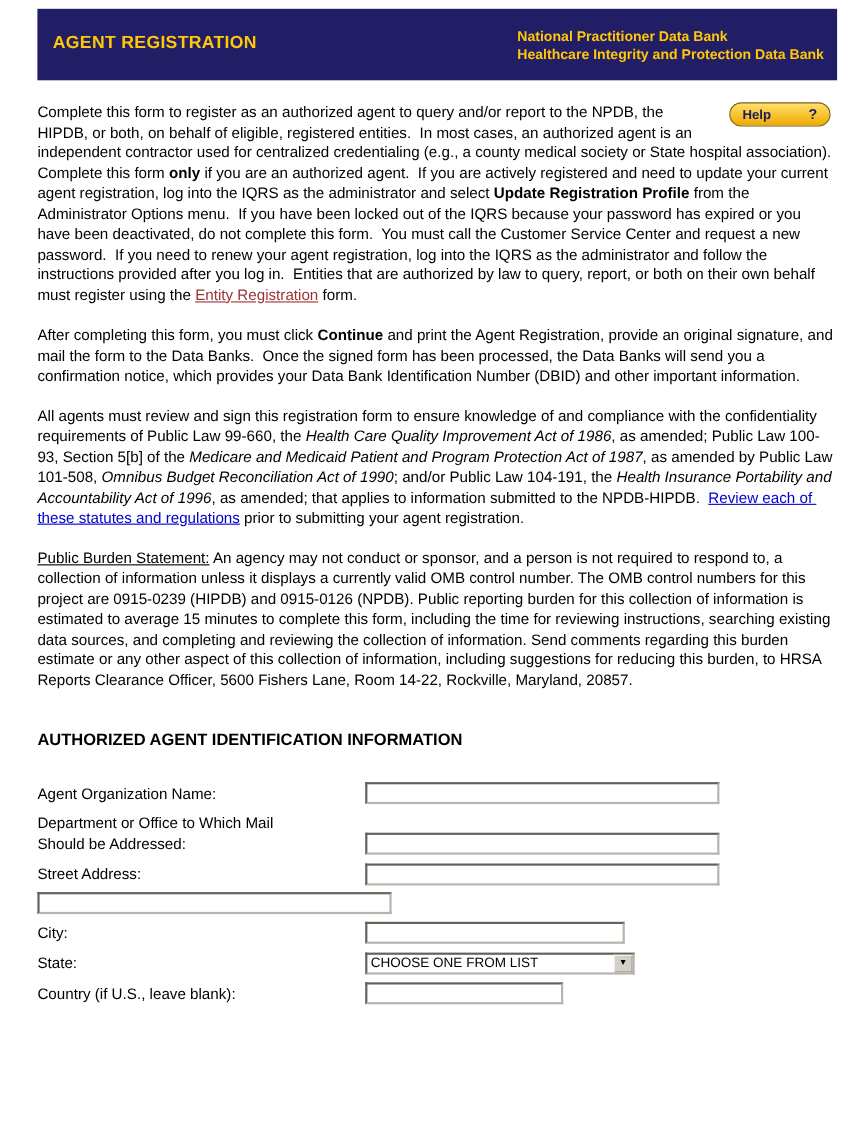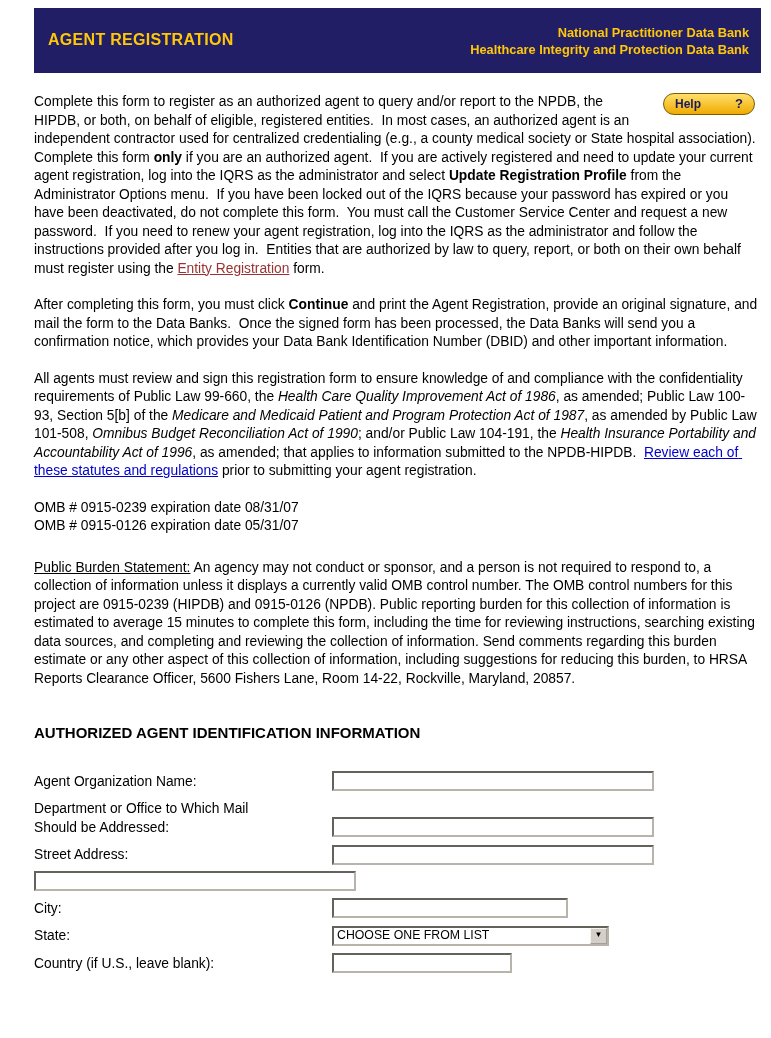--- a/index.html
+++ b/index.html
@@ -28,21 +28,21 @@
     justify-content:space-between;
     padding:0 12px 0 14px;
   }
   .banner-title{
     color:var(--gold,#FFC708);
     font-weight:bold;
     font-size:16px;
     letter-spacing:.3px;
   }
   .banner-right{
-    text-align:right;
+    text-align:left;
     color:var(--gold,#FFC708);
     font-weight:bold;
     font-size:12.8px;
     line-height:17px;
   }
 
   .content{margin-top:20px;}
 
   
   .help-btn{
@@ -94,21 +94,21 @@
     font-size:13px;
     padding:0 3px;
   }
   .w-main{width:322px;}
   .w-city{width:236px;}
   .w-zip1{width:72px;}
   .w-zip2{width:70px;}
   .w-country{width:180px;}
 
   .select-box{
-    width:277px;
+    width:245px;
     height:20px;
     border:2px inset #b8b4ac;
     background:#fff;
     display:flex;
     align-items:center;
     justify-content:space-between;
     cursor:pointer;
   }
   .select-text{
     font-size:12.3px;
@@ -149,24 +149,20 @@
       <span>Help</span>
       <span class="help-q">?</span>
     </div>
 
     <p class="para"><span>Complete this form to register as an authorized agent to query and/or report to the NPDB, the HIPDB, or both, on behalf of eligible, registered entities.  In most cases, an authorized agent is an independent contractor used for centralized credentialing (e.g., a county medical society or State hospital association).  Complete this form </span><span class="seg-b">only</span><span> if you are an authorized agent.  If you are actively registered and need to update your current agent registration, log into the IQRS as the administrator and select </span><span class="seg-b">Update Registration Profile</span><span> from the Administrator Options menu.  If you have been locked out of the IQRS because your password has expired or you have been deactivated, do not complete this form.  You must call the Customer Service Center and request a new password.  If you need to renew your agent registration, log into the IQRS as the administrator and follow the instructions provided after you log in.  Entities that are authorized by law to query, report, or both on their own behalf must register using the </span><a href="#" class="link link-red">Entity Registration</a><span> form.</span></p>
 
     <p class="para"><span>After completing this form, you must click </span><span class="seg-b">Continue</span><span> and print the Agent Registration, provide an original signature, and mail the form to the Data Banks.  Once the signed form has been processed, the Data Banks will send you a confirmation notice, which provides your Data Bank Identification Number (DBID) and other important information.</span></p>
 
     <p class="para"><span>All agents must review and sign this registration form to ensure knowledge of and compliance with the confidentiality requirements of Public Law 99-660, the </span><span class="seg-i">Health Care Quality Improvement Act of 1986</span><span>, as amended; Public Law 100-93, Section 5[b] of the </span><span class="seg-i">Medicare and Medicaid Patient and Program Protection Act of 1987</span><span>, as amended by Public Law 101-508, </span><span class="seg-i">Omnibus Budget Reconciliation Act of 1990</span><span>; and/or Public Law 104-191, the </span><span class="seg-i">Health Insurance Portability and Accountability Act of 1996</span><span>, as amended; that applies to information submitted to the NPDB-HIPDB.  </span><a href="#" class="link link-blue">Review each of these statutes and regulations</a><span> prior to submitting your agent registration.</span></p>
 
-    <div class="omb-block">
-      <div class="omb-line">OMB # 0915-0239 expiration date 08/31/07</div>
-      <div class="omb-line">OMB # 0915-0126 expiration date 05/31/07</div>
-    </div>
 
     <p class="para"><span class="seg-u">Public Burden Statement:</span><span> An agency may not conduct or sponsor, and a person is not required to respond to, a collection of information unless it displays a currently valid OMB control number. The OMB control numbers for this project are 0915-0239 (HIPDB) and 0915-0126 (NPDB). Public reporting burden for this collection of information is estimated to average 15 minutes to complete this form, including the time for reviewing instructions, searching existing data sources, and completing and reviewing the collection of information. Send comments regarding this burden estimate or any other aspect of this collection of information, including suggestions for reducing this burden, to HRSA Reports Clearance Officer, 5600 Fishers Lane, Room 14-22, Rockville, Maryland, 20857.</span></p>
 
     <div class="section-title">AUTHORIZED AGENT IDENTIFICATION INFORMATION</div>
 
     <div class="form">
 
       <div class="form-row">
         <div class="flabel">Agent Organization Name:</div>
         <input type="text" class="text-input w-main" style="">

